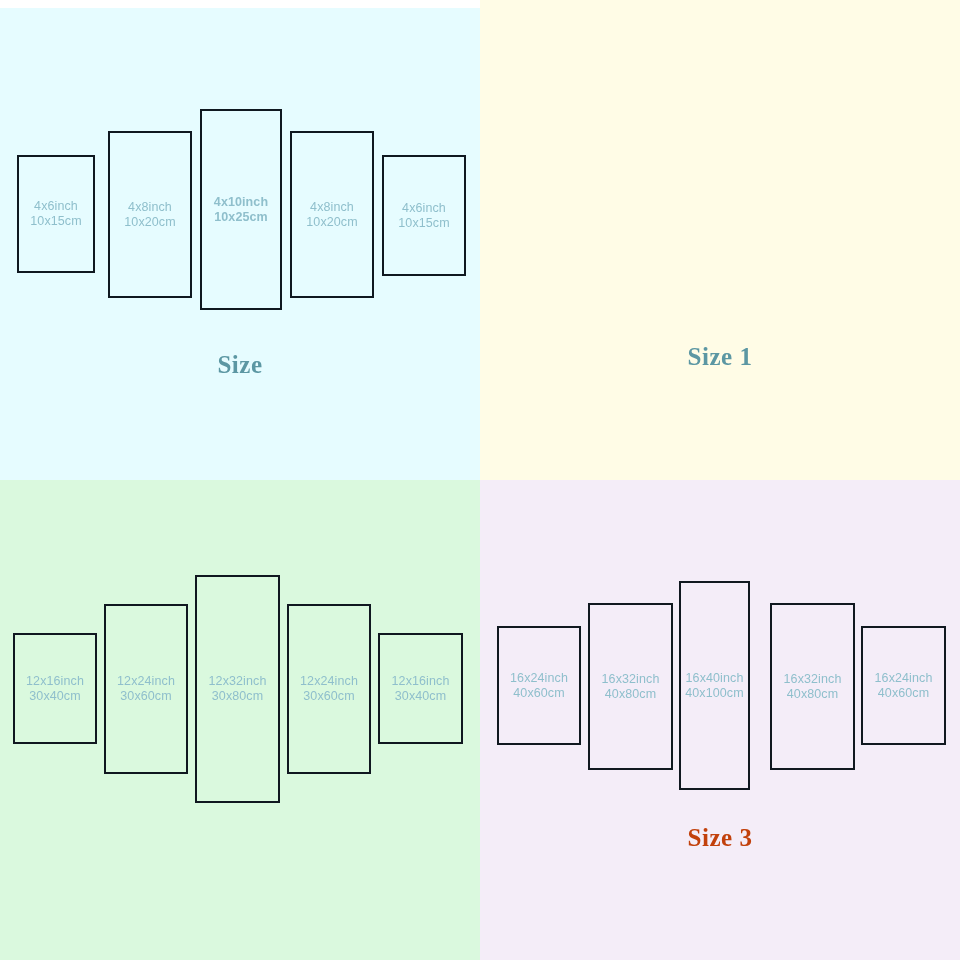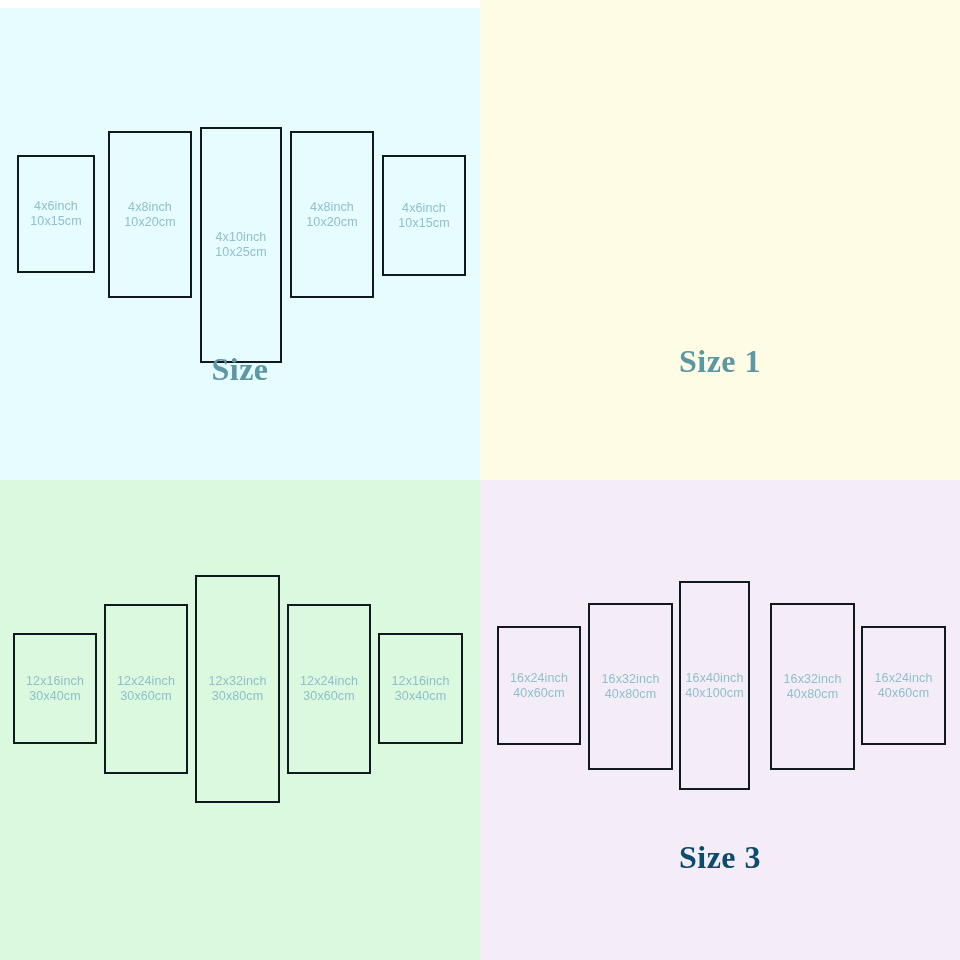--- a/index.html
+++ b/index.html
@@ -39,36 +39,36 @@
     font-family:"Liberation Sans", sans-serif;
   }
   .panel-label .l2{display:block;}
   .quad-title{
     position:absolute;
     left:0;
     width:480px;
     text-align:center;
     font-family:"Liberation Serif", serif;
     font-weight:700;
-    font-size:32px;
+    font-size:25px;
     letter-spacing:0.5px;
   }
 </style>
 </head>
 <body>
 
 <div id="sizechart">
     <div class="quadrant" style="background: rgb(230, 252, 255); margin-top: 8px;">
       <div class="panel" style="left: 17px; top: 147px; width: 78px; height: 118px; border-color: rgb(16, 24, 32);">
         <div class="panel-label" style="color: rgb(143, 191, 204);"><span>4x6inch</span><span class="l2">10x15cm</span></div>
       </div>
       <div class="panel" style="left: 108px; top: 123px; width: 84px; height: 167px; border-color: rgb(16, 24, 32);">
         <div class="panel-label" style="color: rgb(143, 191, 204);"><span>4x8inch</span><span class="l2">10x20cm</span></div>
       </div>
-      <div class="panel" style="left: 200px; top: 119px; width: 82px; height: 236px; border-color: rgb(16, 24, 32);">
+      <div class="panel" style="left: 200px; top: 101px; width: 82px; height: 201px; border-color: rgb(16, 24, 32); font-weight: bold;">
         <div class="panel-label" style="color: rgb(143, 191, 204);"><span>4x10inch</span><span class="l2">10x25cm</span></div>
       </div>
       <div class="panel" style="left: 290px; top: 123px; width: 84px; height: 167px; border-color: rgb(16, 24, 32);">
         <div class="panel-label" style="color: rgb(143, 191, 204);"><span>4x8inch</span><span class="l2">10x20cm</span></div>
       </div>
       <div class="panel" style="left: 382px; top: 147px; width: 84px; height: 121px; border-color: rgb(16, 24, 32);">
         <div class="panel-label" style="color: rgb(143, 191, 204);"><span>4x6inch</span><span class="l2">10x15cm</span></div>
       </div>
       <div class="quad-title" style="top: 343px; color: rgb(92, 151, 163);">Size</div>
     </div>
@@ -101,15 +101,15 @@
       </div>
       <div class="panel" style="left: 199px; top: 101px; width: 71px; height: 209px; border-color: rgb(16, 24, 32);">
         <div class="panel-label" style="color: rgb(143, 191, 204);"><span>16x40inch</span><span class="l2">40x100cm</span></div>
       </div>
       <div class="panel" style="left: 290px; top: 123px; width: 85px; height: 167px; border-color: rgb(16, 24, 32);">
         <div class="panel-label" style="color: rgb(143, 191, 204);"><span>16x32inch</span><span class="l2">40x80cm</span></div>
       </div>
       <div class="panel" style="left: 381px; top: 146px; width: 85px; height: 119px; border-color: rgb(16, 24, 32);">
         <div class="panel-label" style="color: rgb(143, 191, 204);"><span>16x24inch</span><span class="l2">40x60cm</span></div>
       </div>
-      <div class="quad-title" style="top: 359px; color: #0c4a6e;">Size 3</div>
+      <div class="quad-title" style="top: 344px; color: #c2410c;">Size 3</div>
     </div>
   </div>
 
 </body></html>

